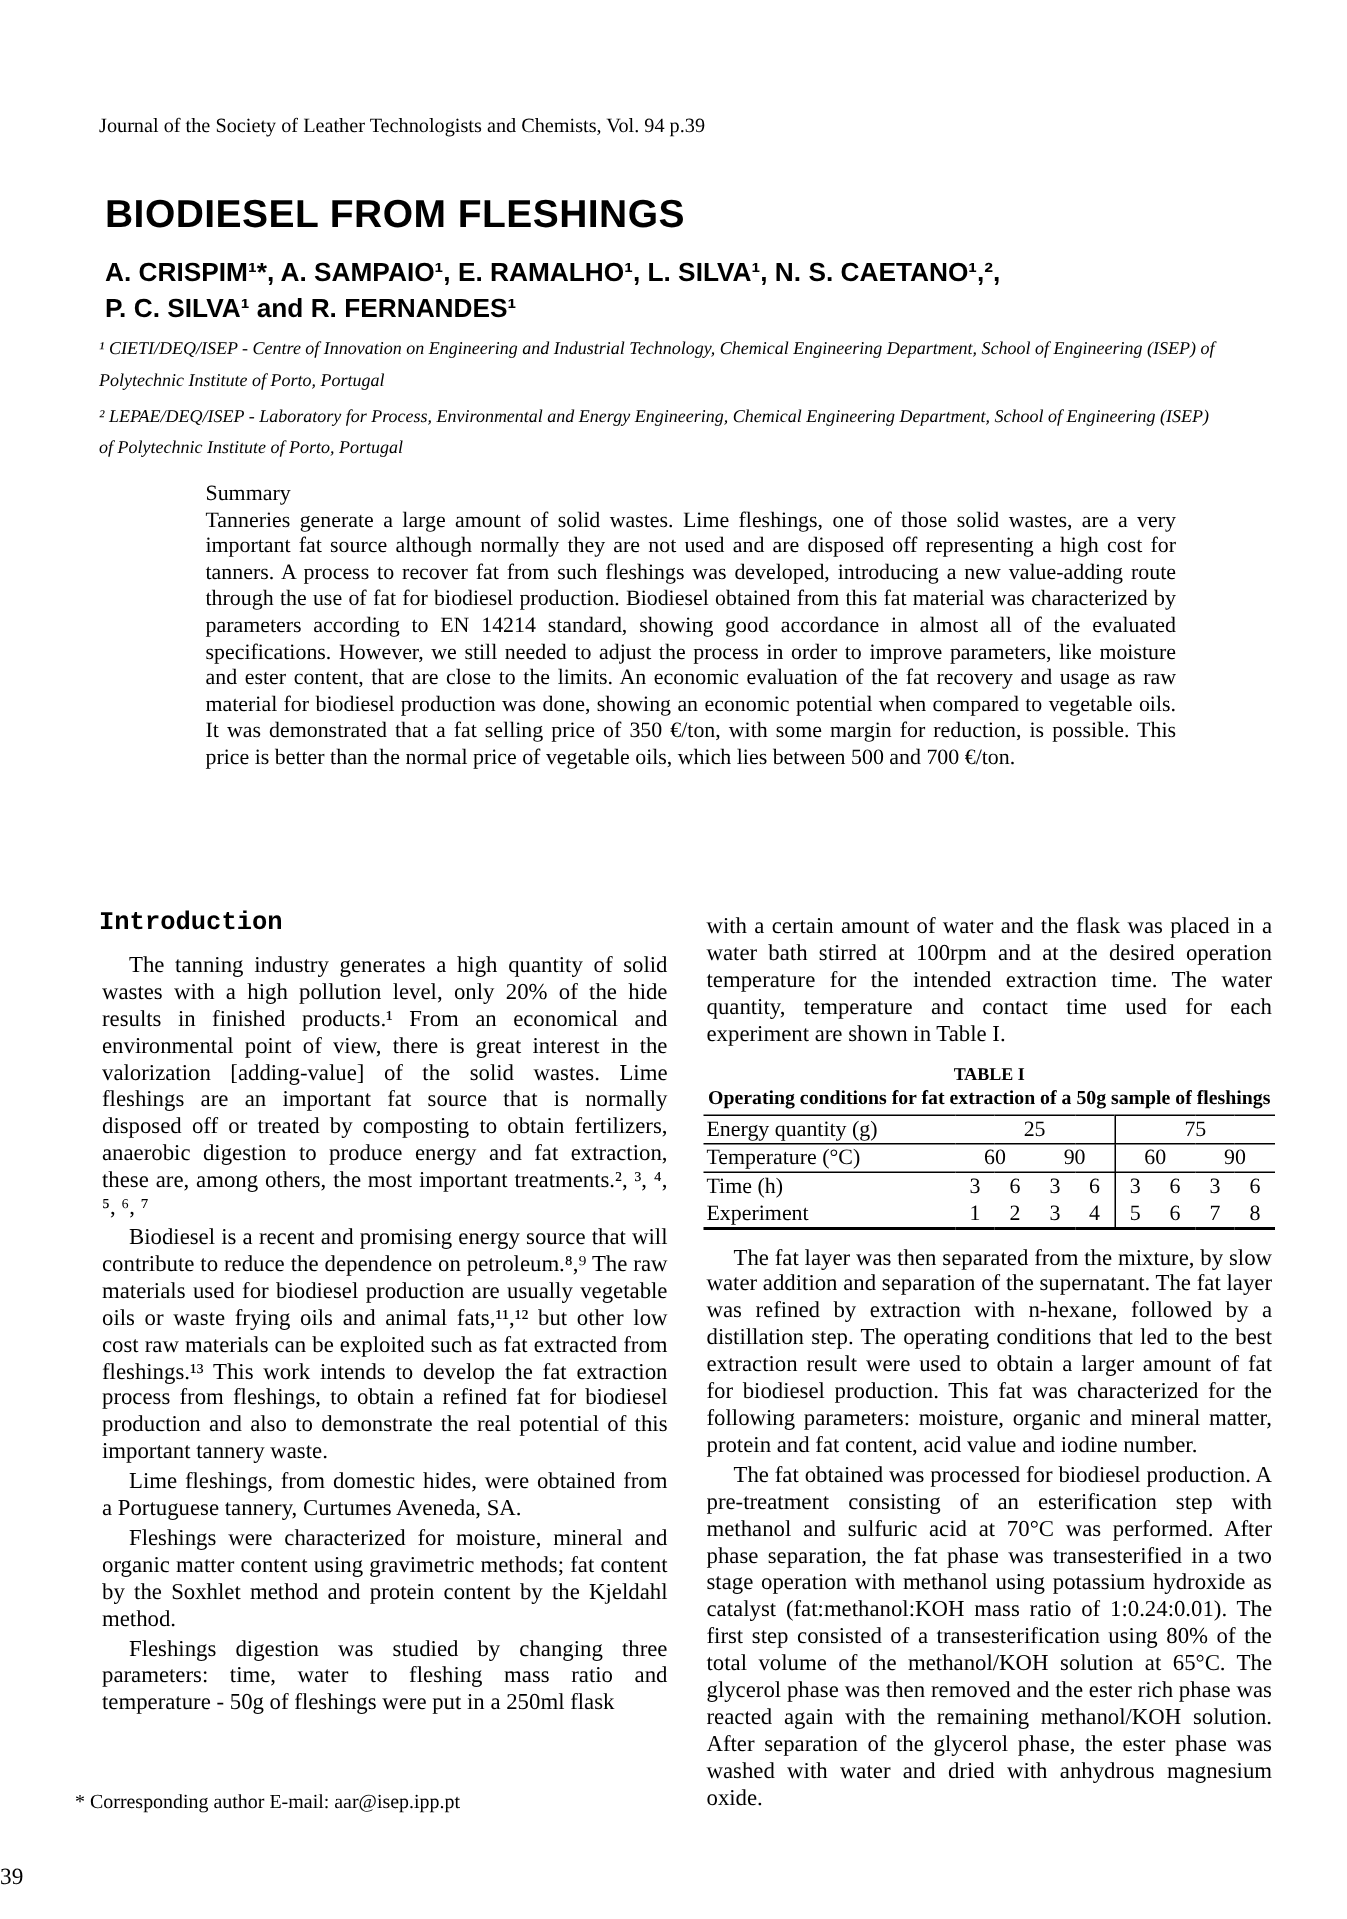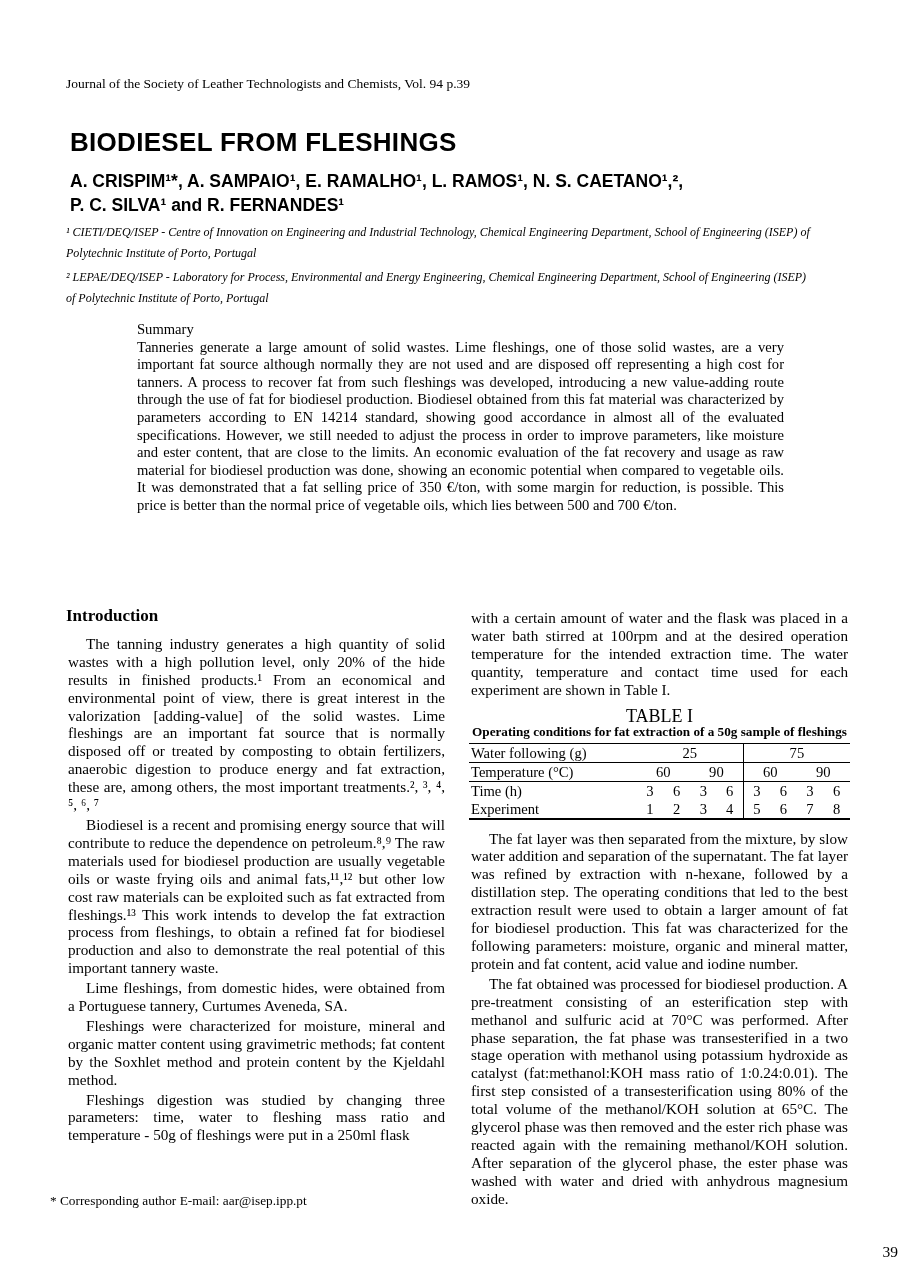--- a/index.html
+++ b/index.html
@@ -33,57 +33,57 @@
     font-size:14.6px; line-height:17.6px;
   }
   .summary-title { font-weight:normal; }
   .summary-text { text-align:justify; }
   .columns {
     position:absolute; left:66px; top:607px; width:784px;
     display:flex; gap:22px;
   }
   .col { width:381px; font-size:15.2px; line-height:17.9px; text-align:justify; }
   .sec-heading {
-    font-family:Liberation Serif, serif;
+    font-family:Liberation Mono, monospace;
     font-size:17px; font-weight:bold; margin:0 0 10px 0; text-align:left;
   }
   .sec-heading.later { margin-top:19px; }
   .para { margin:2px; }
   .para.indent { text-indent:18px; }
   .tablewrap { margin:9px 0 10px 0; text-align:center; }
-  .table-label { font-weight:normal; font-size:18px; line-height:16px; }
+  .table-label { font-weight:bold; font-size:12px; line-height:16px; }
   .table-caption { font-weight:bold; font-size:13.2px; line-height:15px; white-space:nowrap; }
   table.t1 {
     width:100%; border-collapse:collapse; table-layout:fixed;
     margin-top:4px; border-top:1.6px solid #000; border-bottom:2px solid #000;
     font-size:14.6px; line-height:18px;
   }
   .t1 td { padding:0 2px; text-align:center; }
   .t1 td.rh { text-align:left; white-space:nowrap; }
   .t1 tr.hline td { border-bottom:1.2px solid #000; }
   .t1 td.dv { border-right:1.2px solid #000;margin-top:40px; }
   .footnote {
     position:absolute; left:50px; top:1193px; font-size:13.3px;
   }
   .pageno {
     position:absolute; left:0; top:1243px; width:898px;
-    text-align:right; font-size:15.5px;
+    text-align:left; font-size:15.5px;
   }
 </style>
 </head>
 <body>
 
 <div class="page">
 
   <div class="journal-line">Journal of the Society of Leather Technologists and Chemists, Vol. 94 p.39</div>
 
   <h1 class="paper-title">BIODIESEL FROM FLESHINGS</h1>
 
   <div class="authors">
-    <span>A. CRISPIM¹*, A. SAMPAIO¹, E. RAMALHO¹, L. RAMOS¹, N. S. CAETANO¹,²,</span><br>
+    <span>A. CRISPIM¹*, A. SAMPAIO¹, E. RAMALHO¹, L. SILVA¹, N. S. CAETANO¹,²,</span><br>
     <span>P. C. SILVA¹ and R. FERNANDES¹</span>
   </div>
 
   <div class="affiliations">
     <p class="affil">¹ CIETI/DEQ/ISEP - Centre of Innovation on Engineering and Industrial Technology, Chemical Engineering Department, School of Engineering (ISEP) of Polytechnic Institute of Porto, Portugal</p>
     <p class="affil">² LEPAE/DEQ/ISEP - Laboratory for Process, Environmental and Energy Engineering, Chemical Engineering Department, School of Engineering (ISEP) of Polytechnic Institute of Porto, Portugal</p>
   </div>
 
   <div class="summary">
     <div class="summary-title">Summary</div>
@@ -114,21 +114,21 @@
               <col style="width:7%">
               <col style="width:7%">
               <col style="width:7%">
             <col style="width:7%">
               <col style="width:7%">
               <col style="width:7%">
               <col style="width:7%">
           </colgroup>
           <tbody>
               <tr class="hline">
-            <td class="rh">Water following (g)</td>
+            <td class="rh">Energy quantity (g)</td>
             <td colspan="4" class="dv">25</td>
             <td colspan="4">75</td>
           </tr>
           <tr class="hline">
             <td class="rh">Temperature (°C)</td>
             <td colspan="2">60</td>
             <td colspan="2" class="dv">90</td>
             <td colspan="2">60</td>
             <td colspan="2">90</td>
           </tr>

